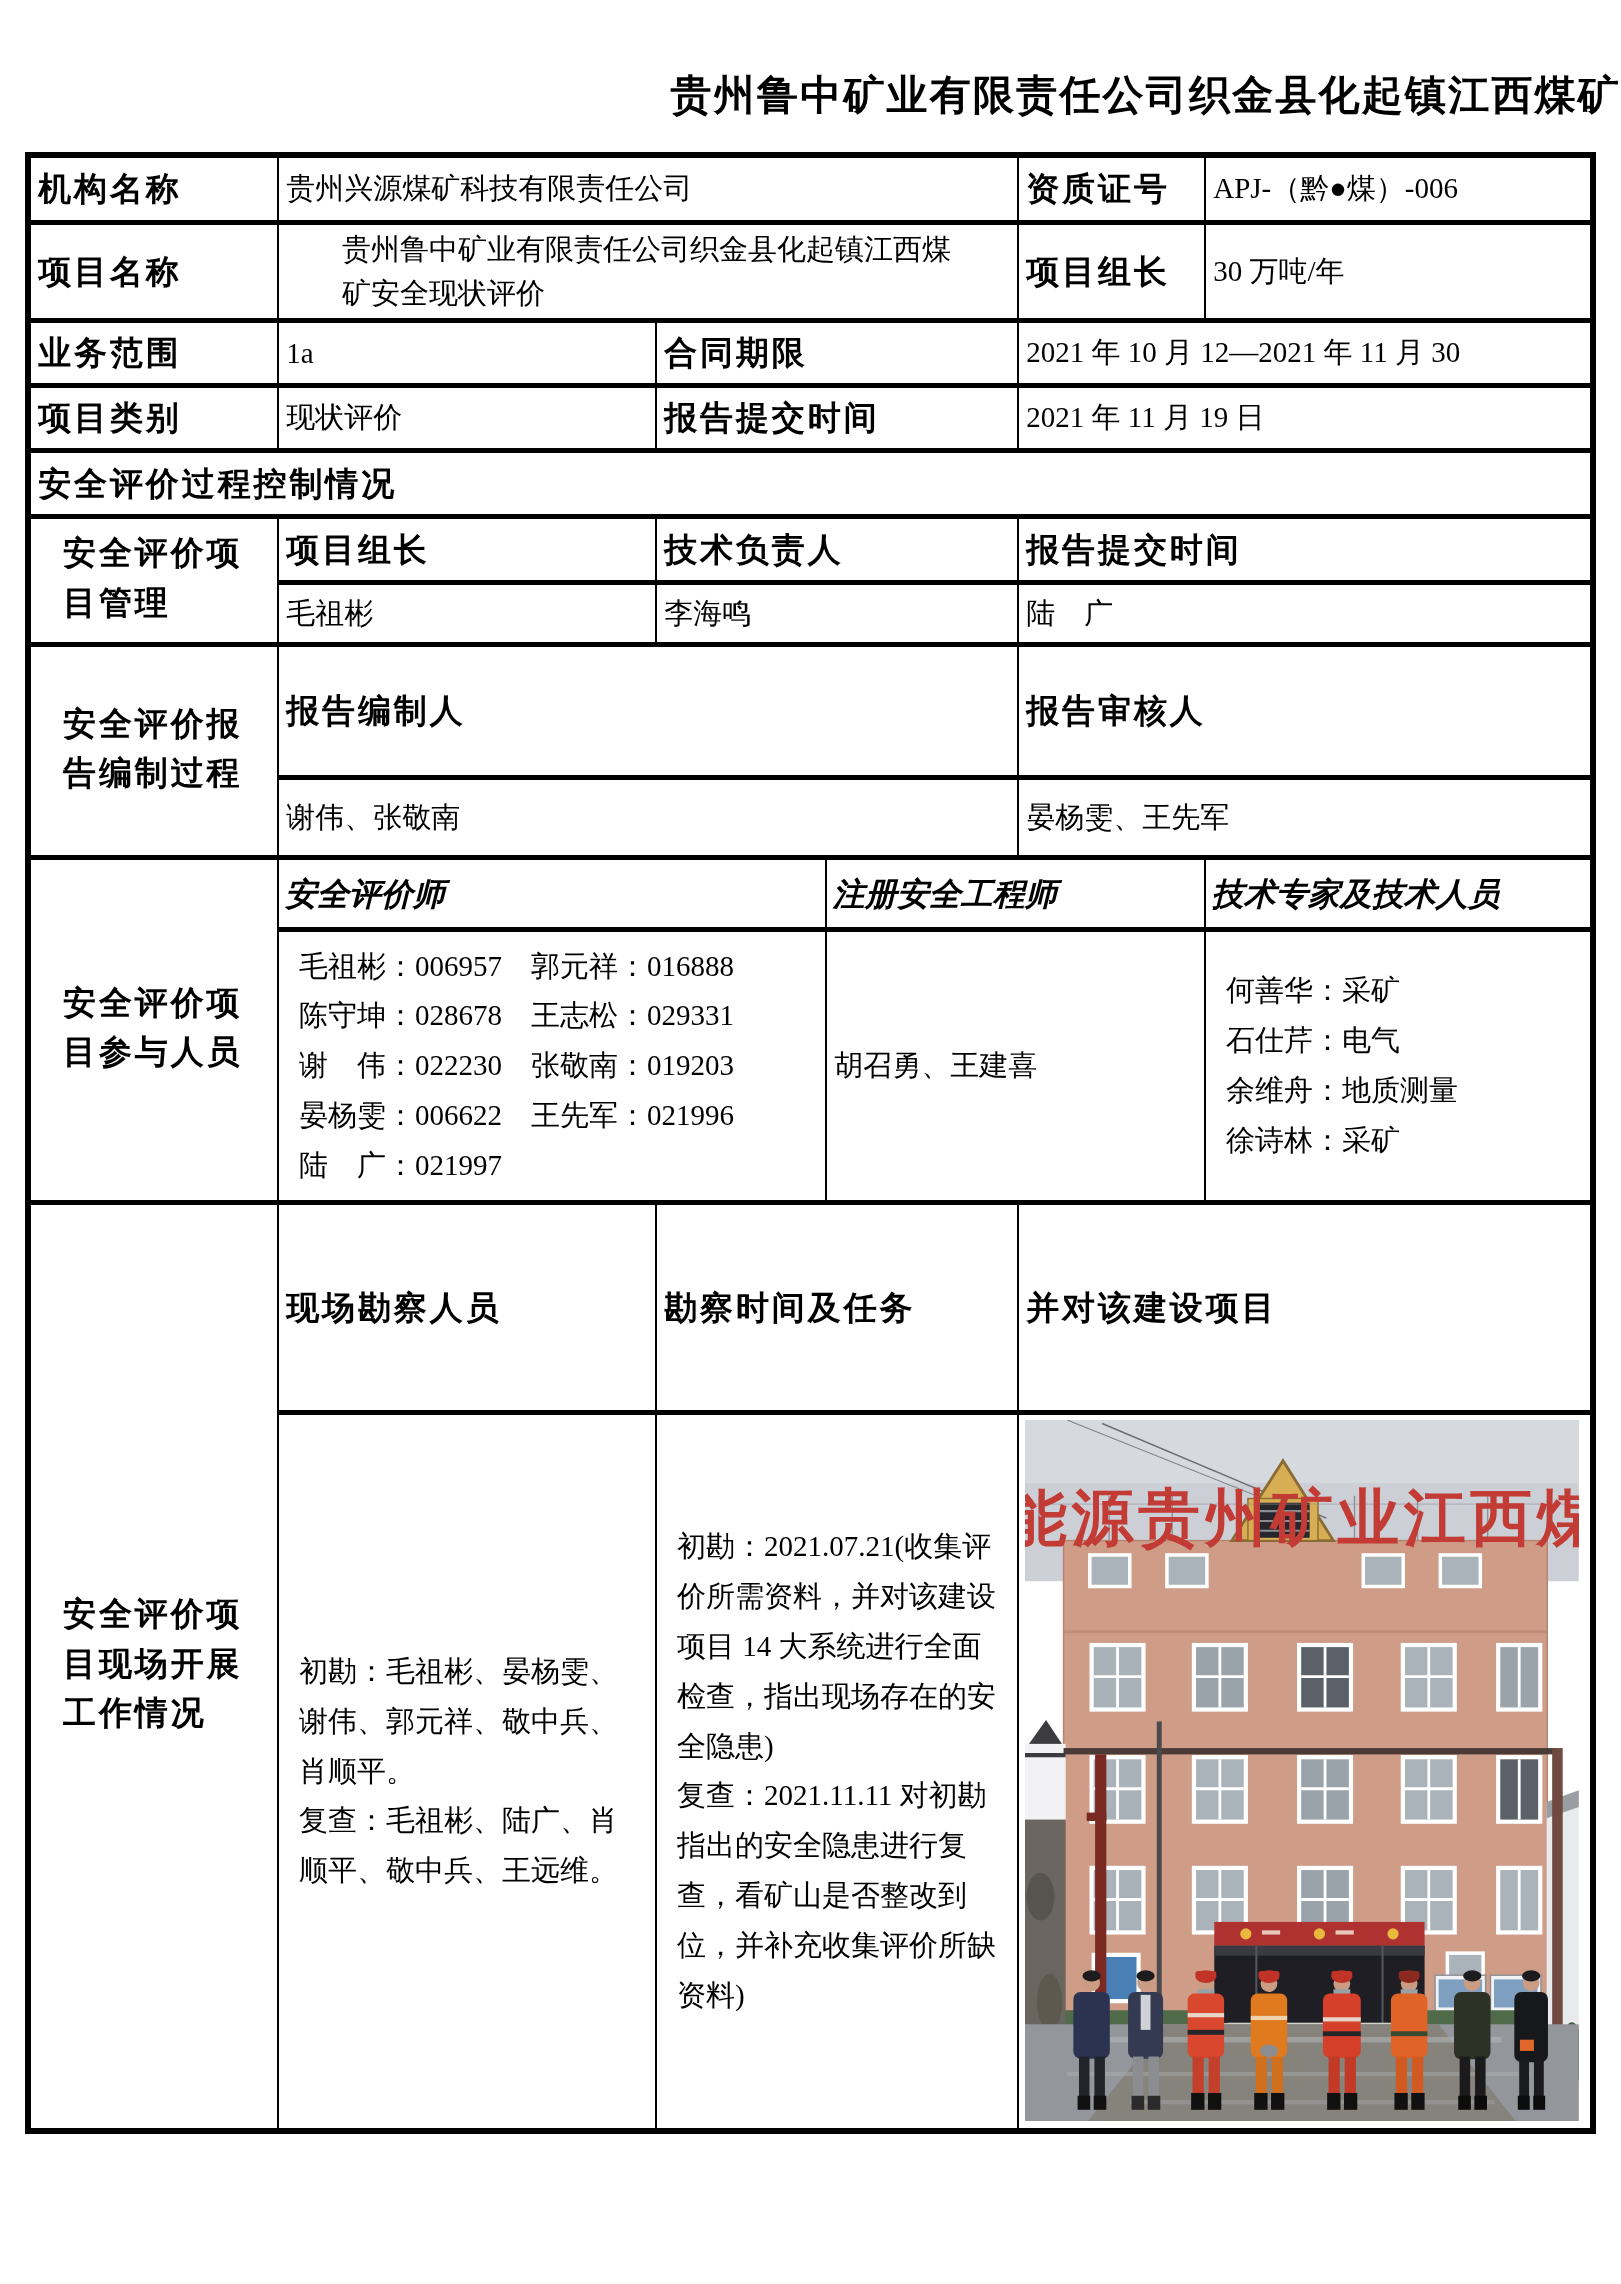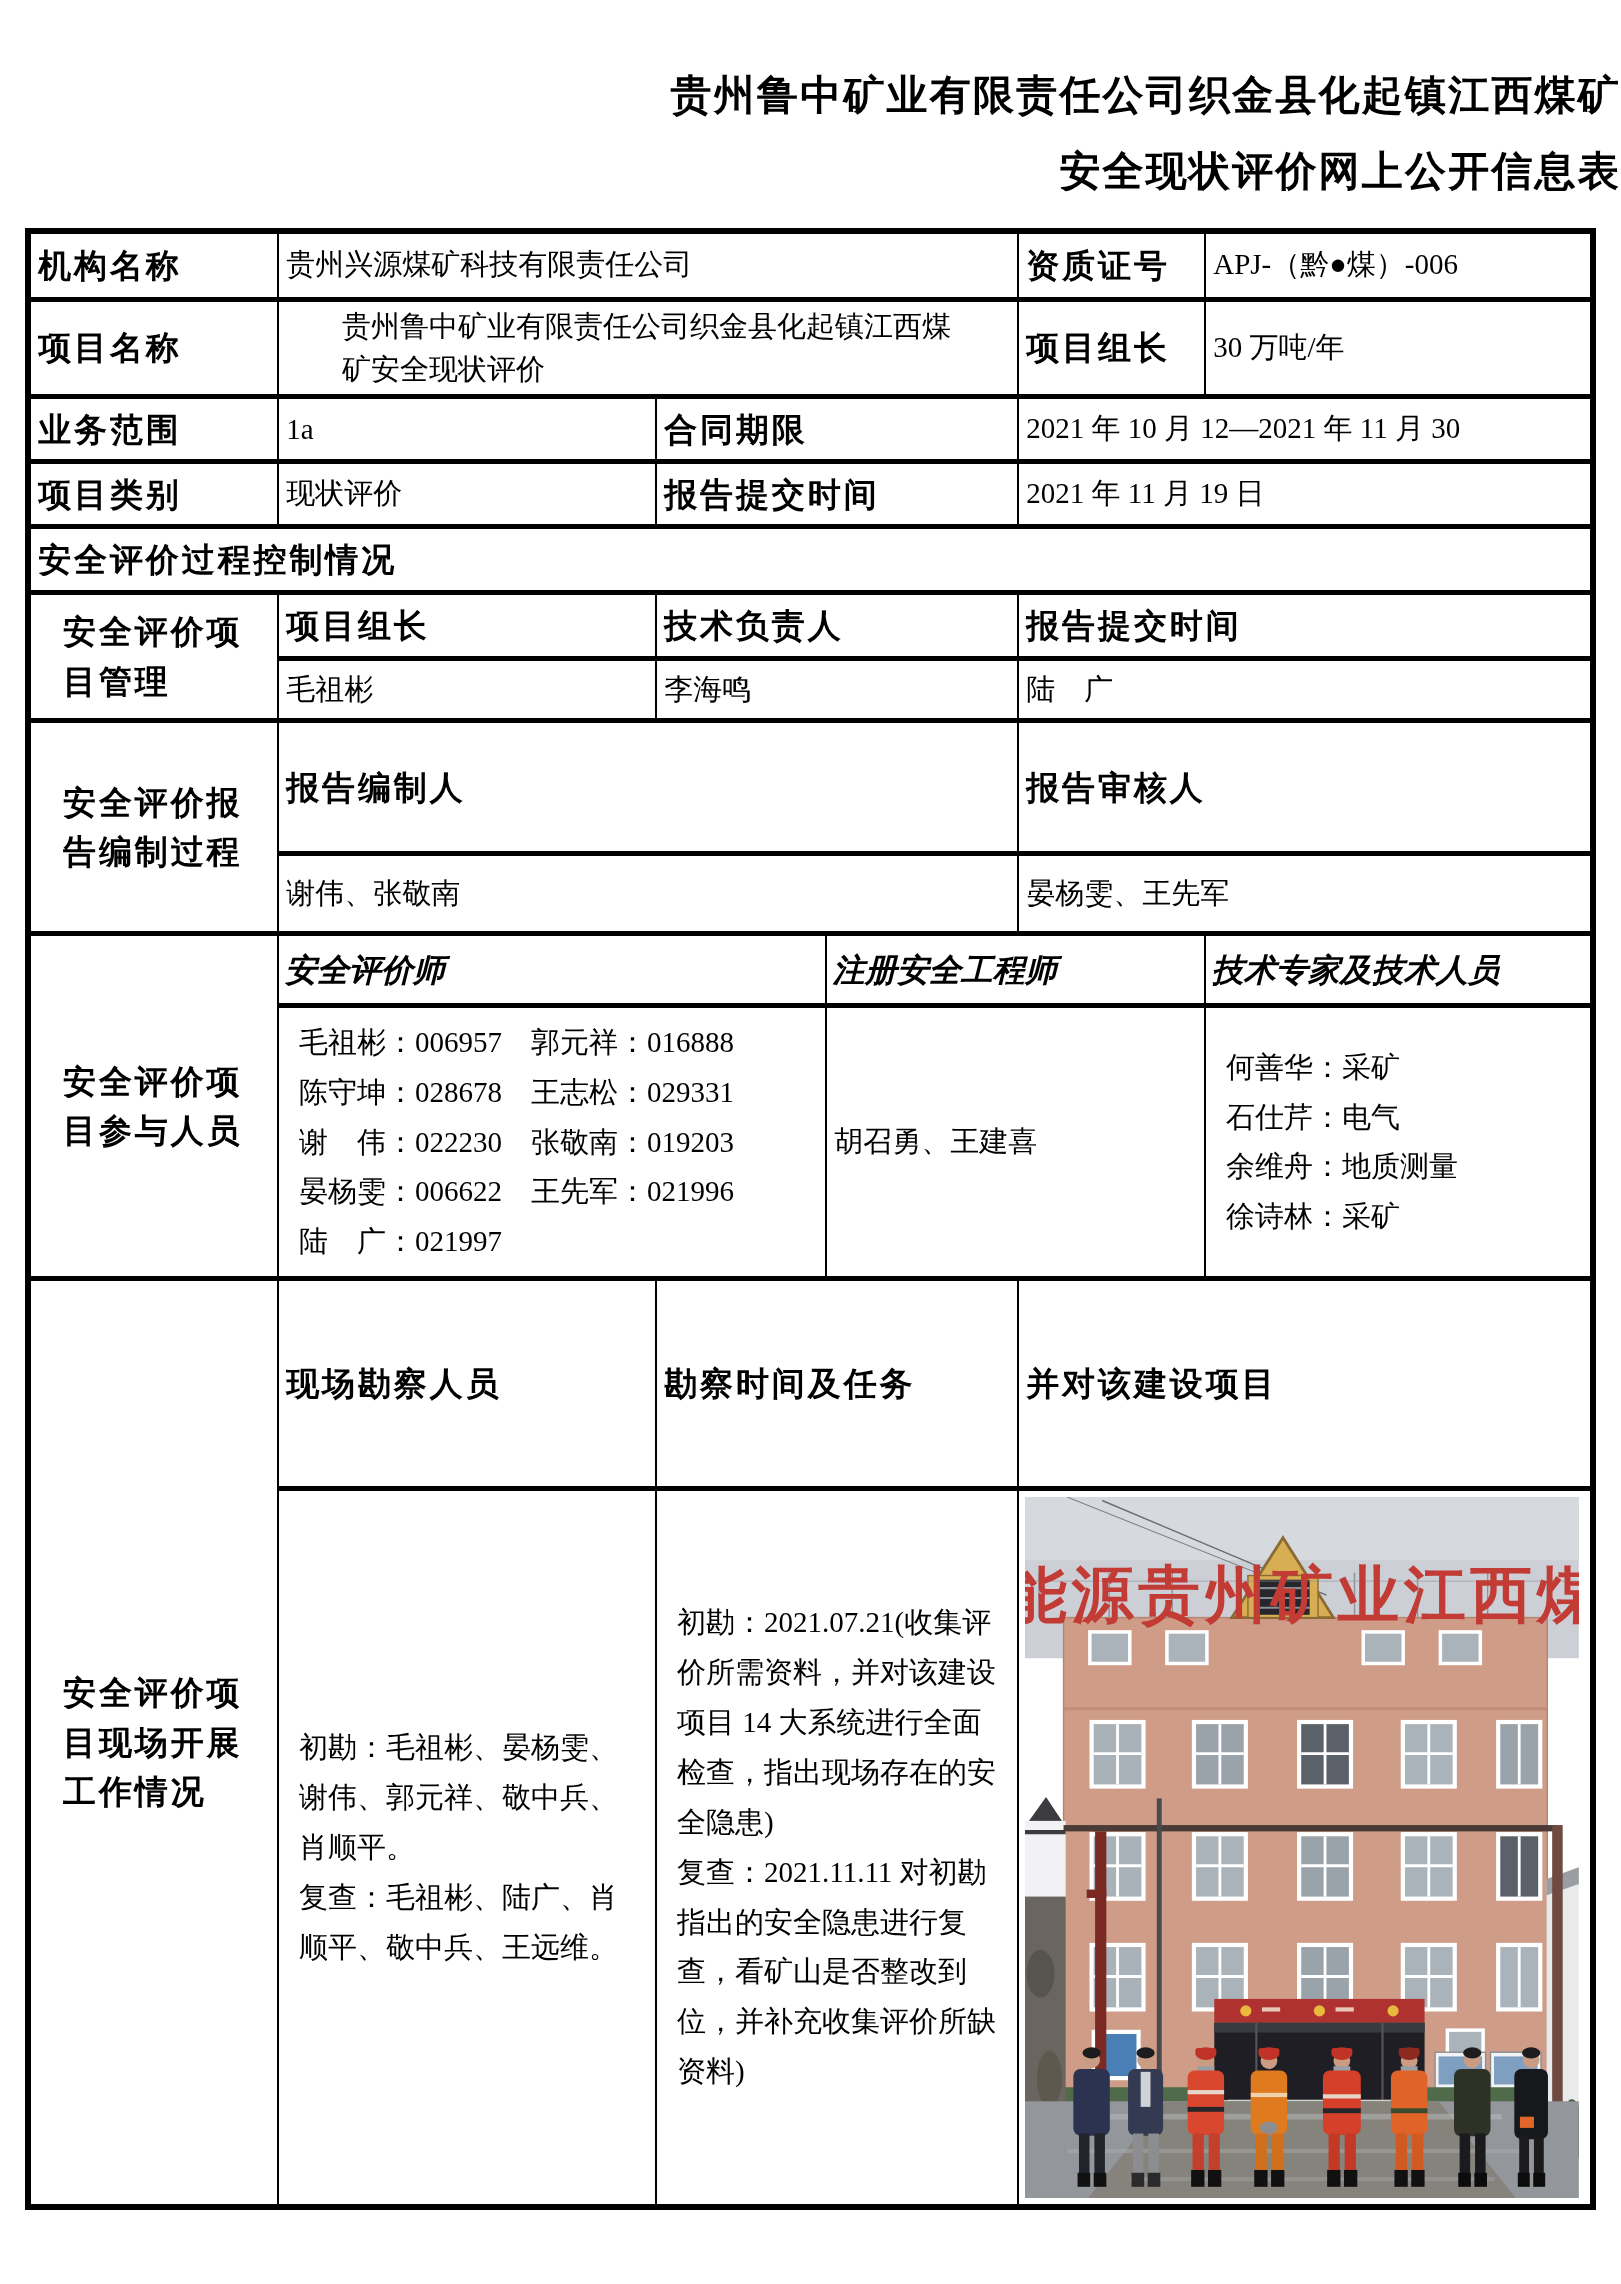--- a/index.html
+++ b/index.html
@@ -20,34 +20,33 @@
   }
   td {
     border:2.9px solid #000; border-top-width:5.7px; border-bottom-width:5.7px;
     vertical-align:middle;
     font-size:29px; padding:2.9px 7.2px; overflow:hidden; word-break:break-all;
   }
   td.lbl {
     font-family:"Liberation Sans","DejaVu Sans",sans-serif;
     font-weight:bold; font-size:33px; letter-spacing:2.9px; line-height:1.5;
   }
-  td.side { padding:2.9px 32px; }
+  td.side { padding:2.9px 32px;font-family:Liberation Mono, monospace; }
   td.hdr9 { letter-spacing:0; font-size:32px; padding:2.9px 5.7px;font-style:italic; }
   td.proj { padding:2.9px 63px; line-height:1.5; }
   td.leftcell { text-align:left; padding:7.2px 17px 7.2px 20px; line-height:1.72; font-size:29px; }
   td.photocell { padding:4.3px 11.5px 5.7px 5.7px; }
   .photo-wrap { width:100%; height:100%; }
   .photo-wrap svg { display:block; width:100%; height:100%; }
 </style>
 </head>
 <body>
 
 <div class="doc-title">
   <div>贵州鲁中矿业有限责任公司织金县化起镇江西煤矿</div>
-  <div>安全现状评价网上公开信息表</div>
 </div>
 
 <table class="main">
   <colgroup>
     <col style="width:250px">
       <col style="width:378px">
       <col style="width:170px">
     <col style="width:192px">
       <col style="width:187px">
       <col style="width:388px">

